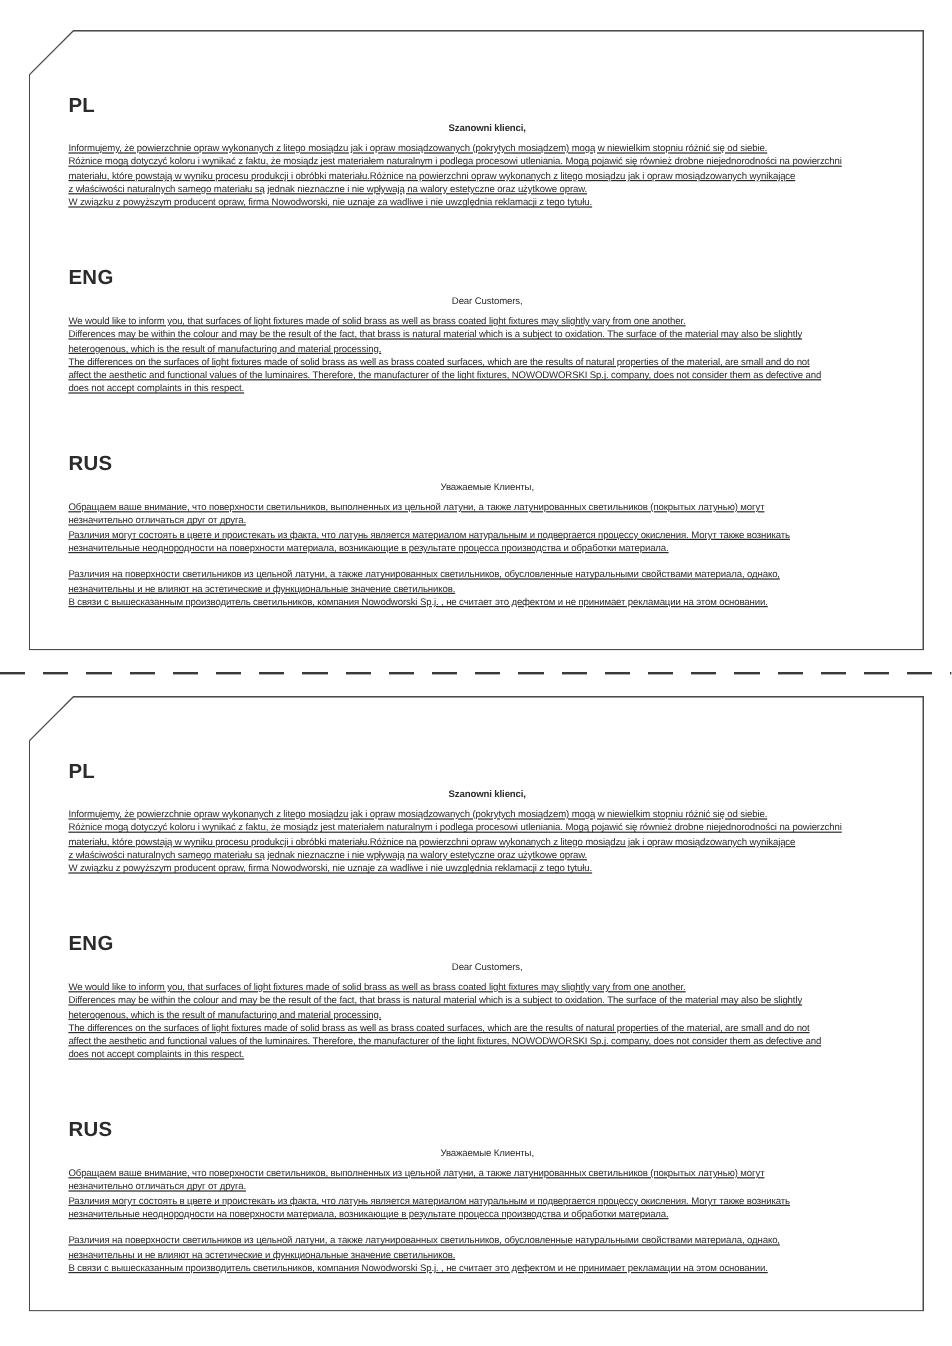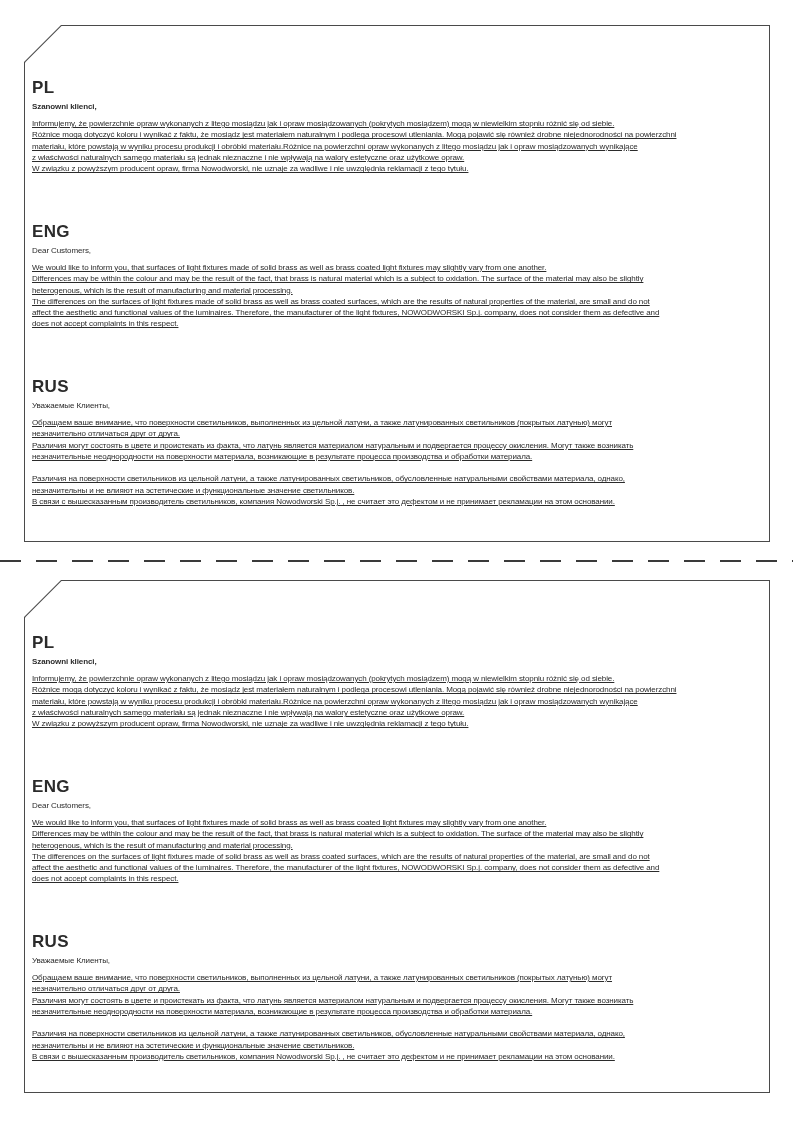--- a/index.html
+++ b/index.html
@@ -26,39 +26,40 @@
   .panel-bottom { top: 580px; height: 513px; }
   .panel-inner {
     position: relative;
     width: 100%; height: 100%;
     background: #ffffff;
     clip-path: polygon(36.5px 0, 100% 0, 100% 100%, 0 100%, 0 36.5px);
   }
 
   .section {
     position: absolute;
-    left: 7px;
+    left: 32px;
     right: 14px;
   }
   .sec-pl  { top: 52px; }
   .sec-eng { top: 196px; }
   .sec-rus { top: 351px; }
 
   .lang-heading {
     font-size: 17px;
     font-weight: bold;
     line-height: 20px;
     letter-spacing: 0.3px;
     color: #2b2b2b;
   }
   .greeting {
     font-size: 8px;
     line-height: 11px;
     margin-top: 3px;
     letter-spacing: -0.1px;
+    text-align: center;
   }
   .sec-pl .greeting { font-weight: bold; }
   .bodytext {
     font-size: 8px;
     line-height: 11.3px;
     margin-top: 6px;
     letter-spacing: -0.1px;
     white-space: pre-line;
     text-decoration: underline;
   }

